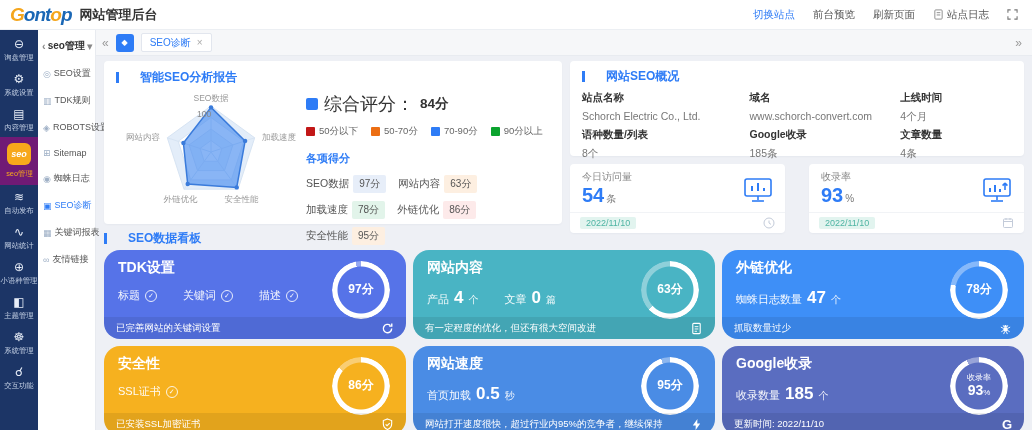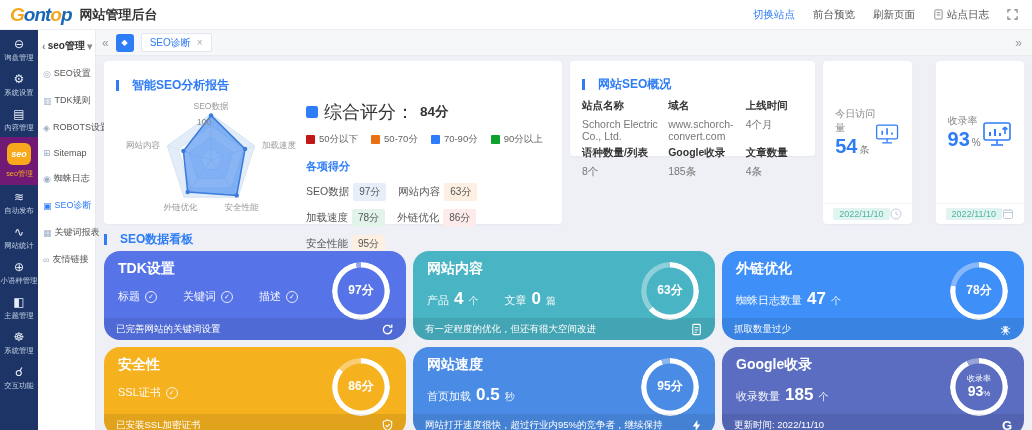--- a/index.html
+++ b/index.html
@@ -41,21 +41,21 @@
   main { flex:1; display:flex; flex-direction:column; min-width:0; }
   .tabbar { height:26px; background:#f6f7f9; border-bottom:1px solid #e8ebf0; display:flex; align-items:center; padding:0 10px 0 6px; gap:7px; flex:none; }
   .tab-chev { color:#999; font-size:12px; cursor:pointer; }
   .tab-home { width:18px; height:18px; background:var(--accent,#2e7cf6); border-radius:3px; color:#fff; font-size:8px; display:flex; align-items:center; justify-content:center; cursor:pointer; }
   .tab { height:19px; background:#fff; border:1px solid #e2e6ee; border-radius:2px; display:flex; align-items:center; gap:6px; padding:0 8px; font-size:10px; color:var(--accent,#2e7cf6); cursor:pointer; }
   .tab-close { color:#aaa; font-size:10px; cursor:pointer; }
   .tab-expand { margin-left:auto; }
 
   .content { flex:1; padding:5px 8px 0; min-height:0; }
   .panel { background:#fff; border-radius:4px; box-shadow:0 1px 2px rgba(20,40,80,0.04); }
-  .ptitle { color:var(--accent,#2e7cf6); font-size:12px; font-weight:bold; position:relative; padding-left:16px; line-height:14px;margin-top:8px; }
+  .ptitle { color:var(--accent,#2e7cf6); font-size:12px; font-weight:bold; position:relative; padding-left:24px; line-height:14px; }
   .ptitle::before { content:""; position:absolute; left:0; top:1.5px; width:3px; height:11px; background:var(--accent,#2e7cf6); }
 
   
   .row1 { display:flex; gap:8px; height:163px; }
   .report { width:458px; flex:none; padding:9px 12px; }
   .report-body { display:flex; margin-top:2px; }
   .radar-wrap { width:190px; flex:none; }
   .r-col { flex:1; padding-top:6px; min-width:0; }
   .overall { display:flex; align-items:center; gap:6px; }
   .sq { width:12px; height:12px; border-radius:2px; background:var(--accent,#2e7cf6); }
@@ -64,21 +64,21 @@
   .legend { display:flex; gap:13px; margin-top:9px; }
   .lg-item { display:flex; align-items:center; gap:4px; font-size:9.5px; color:#666;text-align:right; }
   .lg-sq { width:9px; height:9px; border-radius:1px; }
   .scores-title { color:var(--accent,#2e7cf6); font-size:11px; font-weight:bold; margin-top:13px; }
   .badges { display:flex; flex-wrap:wrap; gap:8px 12px; margin-top:9px; max-width:280px; }
   .bd-item { display:flex; align-items:center; gap:4px; }
   .bd-lbl { font-size:10.5px; color:#555; }
   .badge { font-size:10px; color:#555; padding:2px 6px; border-radius:2px; }
   .improve-btn { margin-top:12px; background:var(--accent,#2e7cf6); color:#fff; border:none; border-radius:3px; font-size:11px; padding:7px 14px; cursor:pointer; font-family:inherit; }
 
-  .col-right { flex:1; display:flex; flex-direction:row; gap:8px; min-width:0; }
+  .col-right { flex:1; display:flex; flex-direction:column; gap:8px; min-width:0; }
   .overview { padding:8px 12px; height:95px; }
   .ov-grid { display:grid; grid-template-columns:1.5fr 1.35fr 1fr; margin-top:8px; row-gap:4px; }
   .ov-lbl { font-size:10.5px; font-weight:bold; color:#333; }
   .ov-val { font-size:10.5px; color:#777; padding-top:1px; }
   .stat-row { display:flex; gap:24px; flex:1; }
   .stat-card { flex:1; background:#fff; border-radius:4px; box-shadow:0 1px 2px rgba(20,40,80,0.04); display:flex; flex-direction:column; }
   .stat-main { flex:1; display:flex; align-items:center; padding:6px 12px 2px; }
   .stat-lbl { font-size:10px; color:#888; }
   .stat-num { font-size:20px; font-weight:bold; color:var(--accent,#2e7cf6); line-height:22px; }
   .stat-unit { font-size:10px; color:#777; font-weight:normal; margin-left:2px; }

